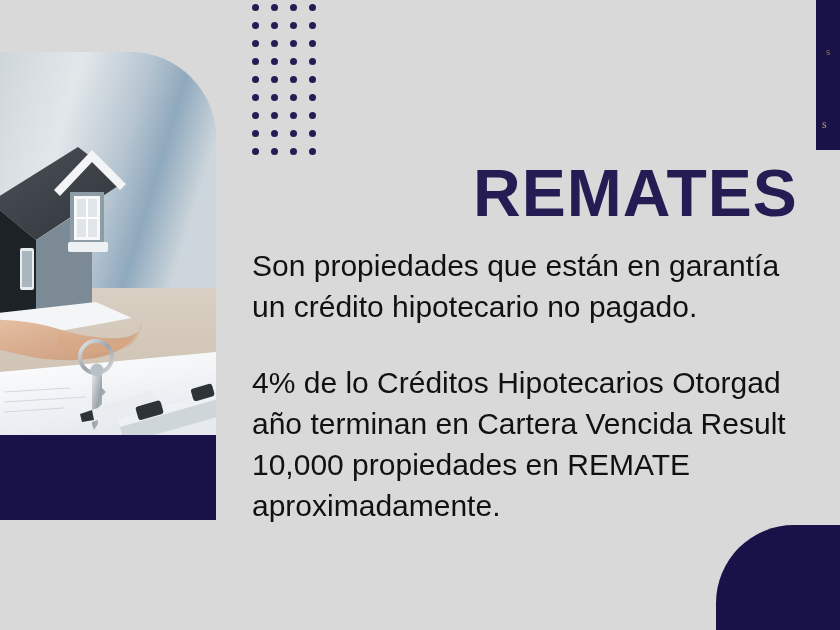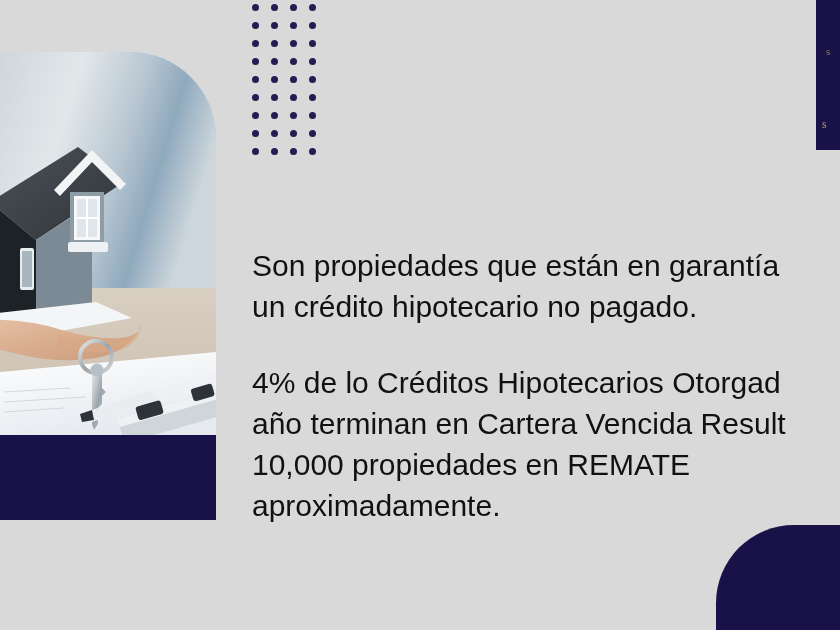--- a/index.html
+++ b/index.html
@@ -259,20 +259,21 @@
       <span class="dot" style="left: 57px; top: 144px; width: 7px; height: 7px; background: rgb(36, 28, 82);"></span>
     </div>
 
   <div id="navy-panel-right">
     <span class="clipped-mark-2">s</span>
     <span class="clipped-mark">s</span>
   </div>
 
   <div id="navy-shape-bottom-right"></div>
 
+  <h1 id="title">REMATES</h1>
 
   <div id="body-copy">
       <p class="para">
         <span class="line">Son propiedades que están en garantía</span>
         <span class="line">un crédito hipotecario no pagado.</span>
       </p>
       <div class="para-gap"></div>
       <p class="para">
         <span class="line">4% de lo Créditos Hipotecarios Otorgad</span>
         <span class="line">año terminan en Cartera Vencida Result</span>

